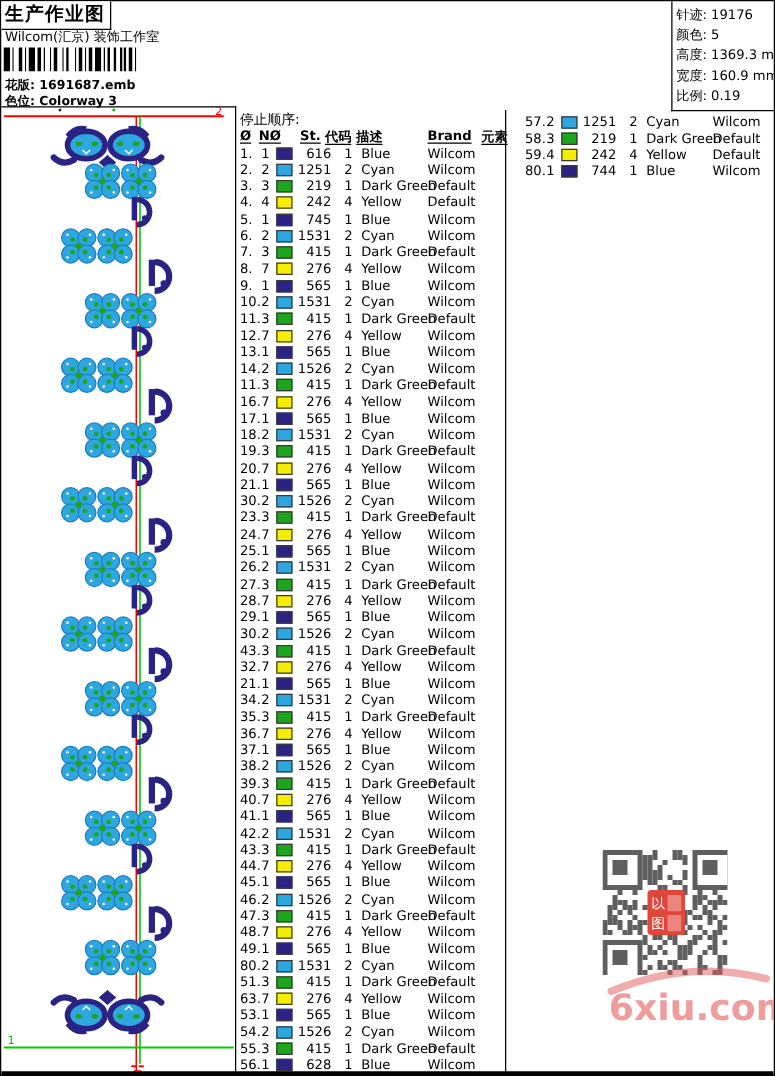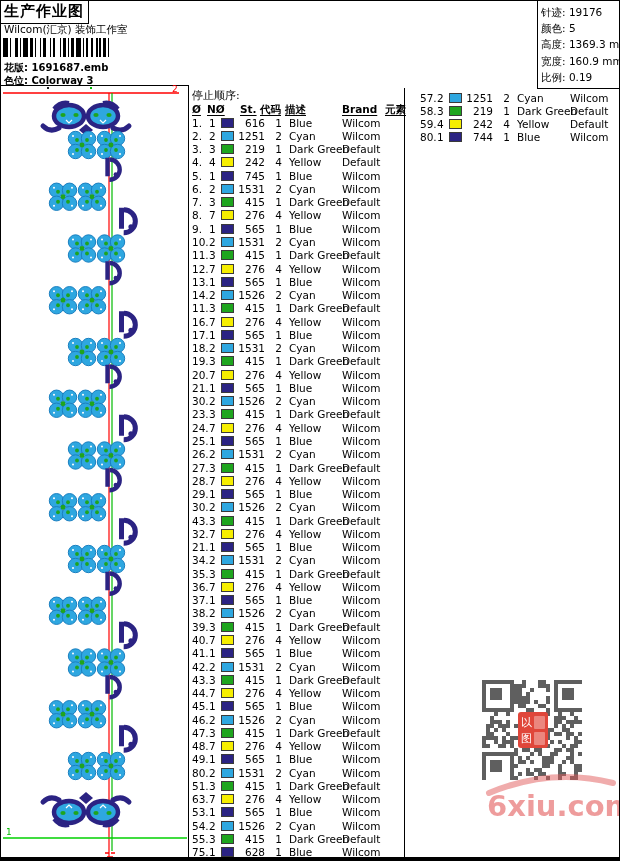--- a/index.html
+++ b/index.html
@@ -837,21 +837,21 @@
           <span class="c-needle">3</span>
           <span class="c-sw">
             <i style="background: rgb(30, 165, 30);"></i>
           </span>
           <span class="c-st">415</span>
           <span class="c-code">1</span>
           <span class="c-desc">Dark Green</span>
           <span class="c-brand">Default</span>
         </div>
         <div class="trow">
-          <span class="c-stop">75.</span>
+          <span class="c-stop">56.</span>
           <span class="c-needle">1</span>
           <span class="c-sw">
             <i style="background: rgb(43, 35, 131);"></i>
           </span>
           <span class="c-st">628</span>
           <span class="c-code">1</span>
           <span class="c-desc">Blue</span>
           <span class="c-brand">Wilcom</span>
         </div>
       </div>

